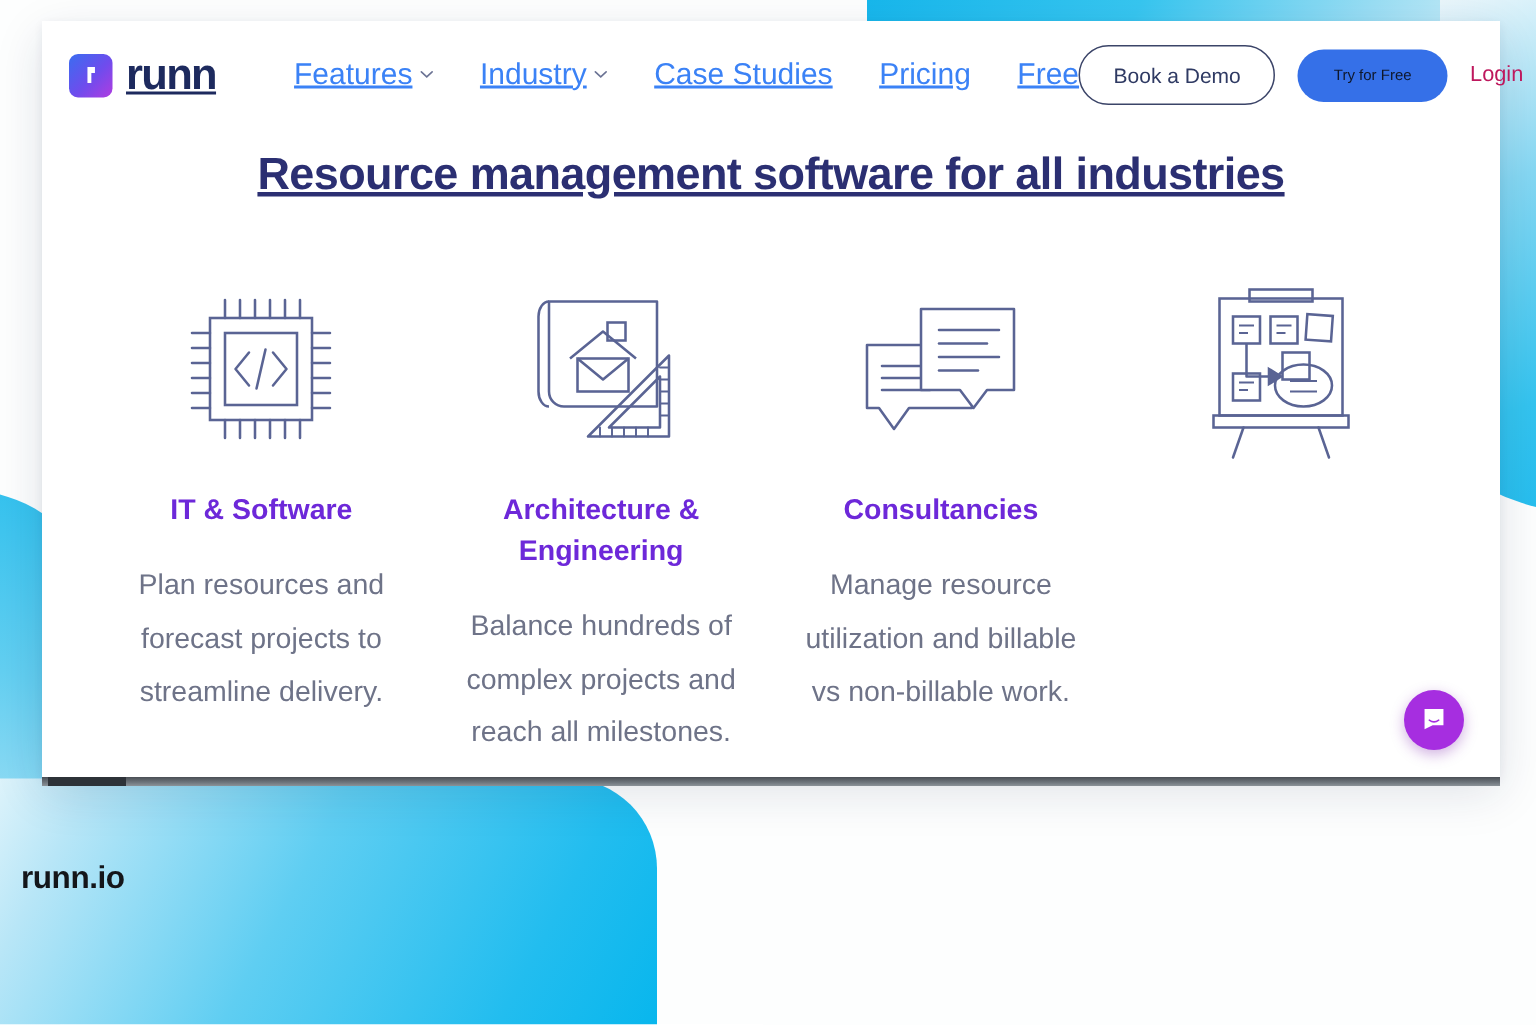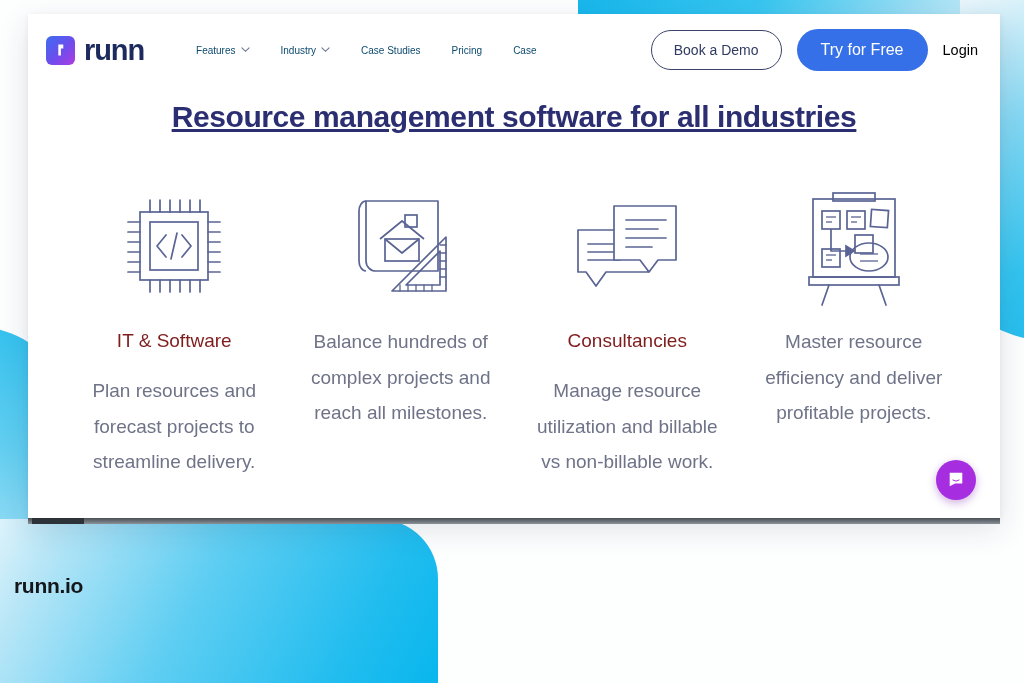--- a/index.html
+++ b/index.html
@@ -61,62 +61,62 @@
     position:relative; height:72px; display:flex; align-items:center;
     padding:0 22px 0 18px;
   }
   .logo { display:flex; align-items:center; gap:9px; }
   .logo-mark {
     width:29px; height:29px; border-radius:6px;
     background:linear-gradient(135deg,#3a6df0 0%, #6f4ced 55%, #b03ce0 100%);
     display:flex; align-items:center; justify-content:center;
   }
   .logo-text {
-    font-size:29px; font-weight:bold; color:#1d2a5e; letter-spacing:-1.1px;
+    font-size:29px; font-weight:bold; color:#1d2a5e; letter-spacing:-1.1px;text-decoration:underline;
   }
 
   .nav { display:flex; align-items:center; gap:31px; margin-left:52px; }
   .nav-item {
-    font-size:10px; color:#0c4a6e; display:flex; align-items:center; gap:5px;
-    cursor:pointer; white-space:nowrap;
+    font-size:20px; color:#3b82f6; display:flex; align-items:center; gap:5px;
+    cursor:pointer; white-space:nowrap;text-decoration:underline;
   }
   .chev { display:inline-block; width:9px; height:9px; position:relative; top:-1px; }
   .chev svg { display:block; }
 
   .header-actions {
     margin-left:auto; display:flex; align-items:center; gap:15px;
   }
   .btn-demo {
     border:1px solid #3b4468; border-radius:22px;
     padding:11px 22px; font-size:14px; color:#2f3a63;
     background:#fff; cursor:pointer; white-space:nowrap;
   }
   .btn-free {
     background:#3570e8; border:none; border-radius:22px;
-    padding:12px 24px; font-size:16px; color:#ffffff; font-weight:500;
+    padding:12px 24px; font-size:10px; color:#0f172a; font-weight:500;
     cursor:pointer; white-space:nowrap;
   }
-  .login-link { font-size:14.5px; color:#000000; cursor:pointer; }
+  .login-link { font-size:14.5px; color:#be185d; cursor:pointer; }
 
   
   .hero-title {
     text-align:center; font-size:30px; color:#2b2f72; font-weight:bold;
     letter-spacing:-0.4px; margin-top:14px;text-decoration:underline;
   }
 
   
   .cards {
     display:grid; grid-template-columns:repeat(4,1fr);
     padding:52px 38px 0 38px; column-gap:10px;
   }
   .card { text-align:center; padding:0 8px; }
   .card-icon { height:120px; display:flex; align-items:center; justify-content:center; }
   .card-icon svg { display:block; }
   .card-title {
-    font-size:19px; color:#7f1d1d; font-weight:normal; margin-top:22px; line-height:1.42;
+    font-size:19px; color:#6d28d9; font-weight:bold; margin-top:22px; line-height:1.42;
   }
   .card-desc {
     font-size:19px; color:#6e7388; line-height:1.88; margin-top:18px;
   }
 
   
   .chat-button {
     position:absolute; right:24px; bottom:18px;
     width:40px; height:40px; border-radius:50%;
     background:#a62ee0; border:none; cursor:pointer;
@@ -161,21 +161,21 @@
         <span class="nav-item">
           <span>Industry</span>
           <span class="chev">
             <svg width="9" height="9" viewBox="0 0 10 10">
                 <path d="M1 3.2 L5 7 L9 3.2" fill="none" stroke="#6b7394" stroke-width="1.2" stroke-linecap="round"></path>
               </svg>
           </span>
         </span>
         <span class="nav-item">Case Studies</span>
         <span class="nav-item">Pricing</span>
-        <span class="nav-item">Case</span>
+        <span class="nav-item">Free</span>
       </nav>
 
       <div class="header-actions">
         <button class="btn-demo">Book a Demo</button>
         <button class="btn-free">Try for Free</button>
         <span class="login-link">Login</span>
       </div>
     </div>
 
     <h1 class="hero-title">Resource management software for all industries</h1>
@@ -240,20 +240,21 @@
                 <line x1="104" y1="82" x2="98" y2="82"></line>
               <line x1="104" y1="90" x2="98" y2="90"></line>
               <line x1="58" y1="104" x2="58" y2="98"></line>
                 <line x1="66" y1="104" x2="66" y2="98"></line>
               <line x1="74" y1="104" x2="74" y2="98"></line>
                 <line x1="82" y1="104" x2="82" y2="98"></line>
               <line x1="90" y1="104" x2="90" y2="98"></line>
             </g>
           </svg>
         </div>
+        <div class="card-title">Architecture &amp; Engineering</div>
         <div class="card-desc">Balance hundreds of complex projects and reach all milestones.</div>
       </div>
 
       <div class="card">
         <div class="card-icon">
           <svg width="118" height="104" viewBox="0 0 118 104" fill="none" stroke="#5a6494" stroke-width="1.7">
             <path d="M10 36 h70 v42 h-42 l-10 14 l-10 -14 h-8 z" stroke-linejoin="round" fill="#ffffff"></path>
             <g stroke-linecap="round">
               <line x1="20" y1="50" x2="56" y2="50"></line>
               <line x1="20" y1="58" x2="48" y2="58"></line>
@@ -291,21 +292,20 @@
             <rect x="27" y="64" width="18" height="18"></rect>
             <line x1="31" y1="70" x2="41" y2="70" stroke-width="1.3"></line>
             <line x1="31" y1="75" x2="37" y2="75" stroke-width="1.3"></line>
             <path d="M36 44 L36 66 L57 66" stroke-linejoin="round"></path>
             <path d="M51 61 L59 66 L51 71 Z" fill="#5a6494"></path>
             <ellipse cx="74" cy="72" rx="19" ry="14"></ellipse>
             <line x1="65" y1="69" x2="83" y2="69" stroke-width="1.3"></line>
             <line x1="65" y1="76" x2="83" y2="76" stroke-width="1.3"></line>
           </svg>
         </div>
-        <div class="card-desc">Master resource efficiency and deliver profitable projects.</div>
       </div>
 
     </div>
 
     <button class="chat-button">
       <span>
         <svg width="18" height="18" viewBox="0 0 20 20">
           <path d="M3 3 h14 v12 h-8 l-6 3 z" fill="#ffffff"></path>
           <path d="M6.5 11.2 q3.5 2.6 7 0" fill="none" stroke="#a62ee0" stroke-width="1.1" stroke-linecap="round"></path>
         </svg>

